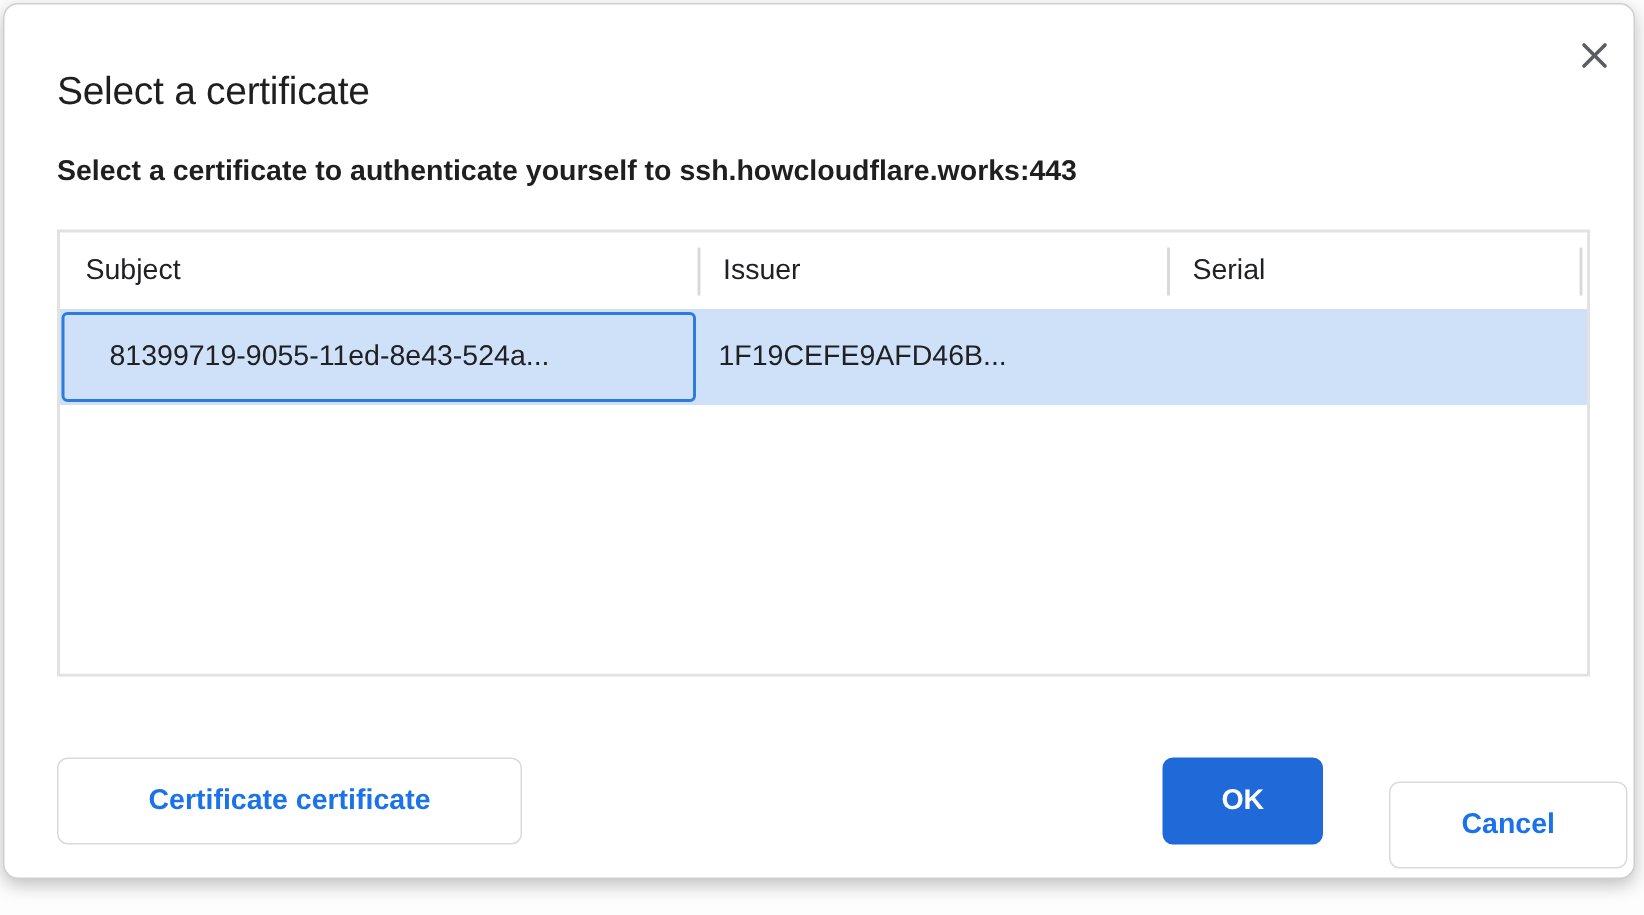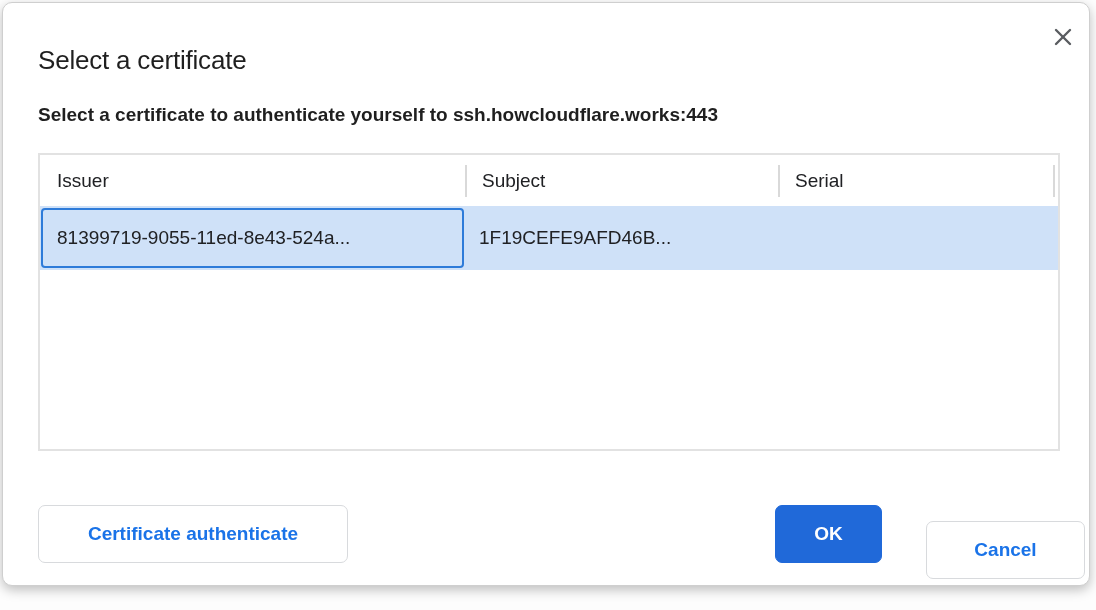--- a/index.html
+++ b/index.html
@@ -77,21 +77,21 @@
     position: relative;
     height: 64px;
     display: grid;
     grid-template-columns: 425px 313px 1fr;
     align-items: center;
     font-size: 19px;
     color: #202124;
     background: #cfe1f8;
     cursor: default;
   }
-  .tcell { padding-left: 17px; white-space: nowrap; overflow: hidden; }
+  .tcell { padding-left: 33px; white-space: nowrap; overflow: hidden; }
   .tcell.serial { padding-left: 14px; }
   .focus-ring {
     position: absolute;
     left: 1px; top: 2px;
     width: 423px; height: 60px;
     box-sizing: border-box;
     border: 2px solid #2e7bd9;
     border-radius: 4px;
     pointer-events: none;
   }
@@ -137,41 +137,41 @@
           <line x1="18" y1="4" x2="4" y2="18" stroke="#5a5d61" stroke-width="2.4" stroke-linecap="round"></line>
         </svg>
       </span>
     </button>
 
     <h1 class="dlg-title">Select a certificate</h1>
     <p class="dlg-subtitle">Select a certificate to authenticate yourself to ssh.howcloudflare.works:443</p>
 
     <div class="cert-table">
       <div class="thead">
+        <div class="th">Subject</div>
         <div class="th">Issuer</div>
-        <div class="th">Subject</div>
         <div class="th">Serial</div>
         <div class="col-divider d1"></div>
         <div class="col-divider d2"></div>
         <div class="col-divider d3"></div>
       </div>
 
       <div class="trow">
         <div class="tcell">
           <span>81399719-9055-11ed-8e43-524a...</span>
         </div>
         <div class="tcell serial">
           <span>1F19CEFE9AFD46B...</span>
         </div>
         <div class="focus-ring"></div>
       </div>
 
       <div class="table-empty"></div>
     </div>
 
-    <button class="btn btn-secondary btn-certinfo">Certificate authenticate</button>
+    <button class="btn btn-secondary btn-certinfo">Certificate certificate</button>
 
     <button class="btn btn-primary btn-ok">OK</button>
 
     <button class="btn btn-secondary btn-cancel">Cancel</button>
 
   </div>
 </div>
 
 </body></html>

